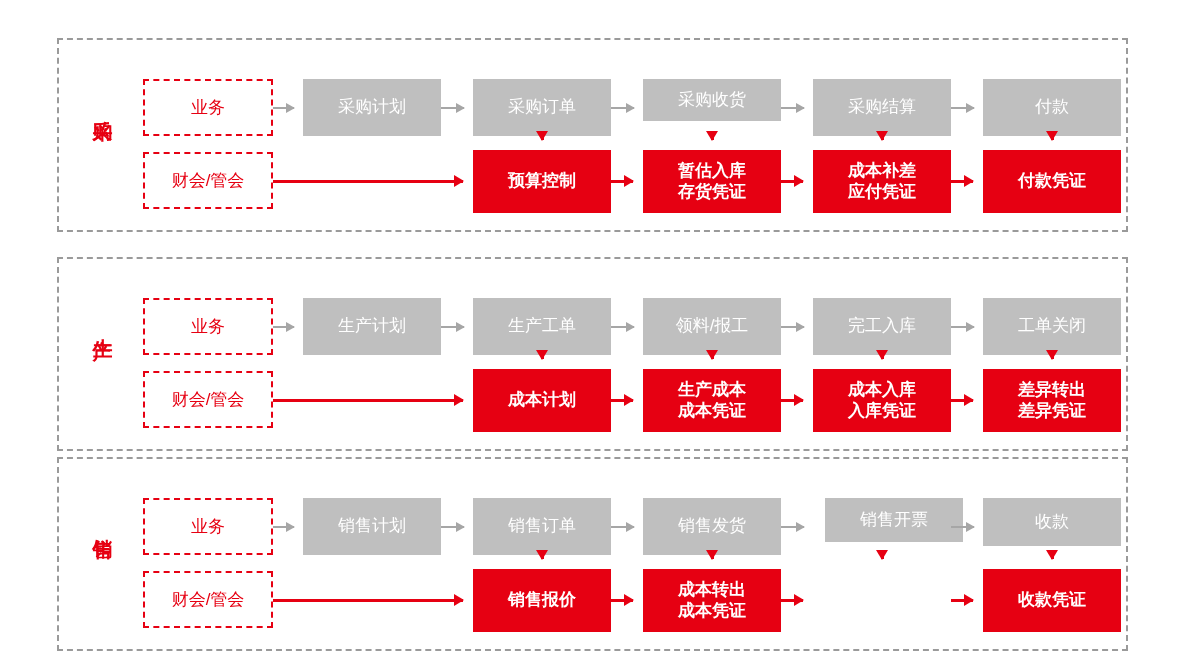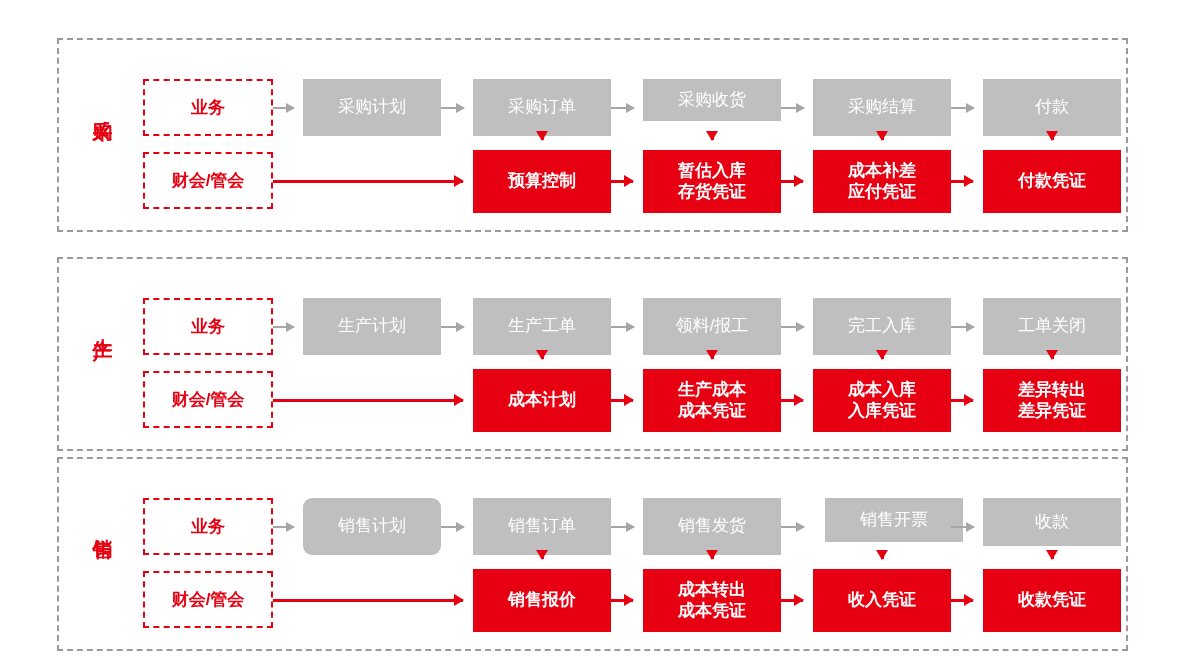--- a/index.html
+++ b/index.html
@@ -55,21 +55,21 @@
     position: absolute;
     left: 143px;
     width: 130px;
     height: 57px;
     border: 2px dashed #E60012;
     box-sizing: border-box;
     display: flex;
     align-items: center;
     justify-content: center;
     color: #E60012;
-    font-weight: bold;
+    font-weight: normal;
     font-size: 17px;
     white-space: nowrap;
   }
 
   
   .box {
     position: absolute;
     box-sizing: border-box;
     display: flex;
     flex-direction: column;
@@ -241,21 +241,21 @@
       <span class="l1">差异转出</span>
       <span class="l2">差异凭证</span>
     </div>
     <div class="arrow-v-red" style="left: 1050.5px; top: 355px; height: 4px;"></div>
     <div class="section section-sales" style="top: 457px; left: 57px; width: 1071px; height: 194px;"></div>
     <div class="section-title" style="top: 523px; left: 75px;">销售</div>
     <div class="lane-label" style="top: 498px;">业务</div>
     <div class="lane-label" style="top: 571px;">财会/管会</div>
     <div class="arrow-h-gray" style="left: 273px; top: 525.5px; width: 21px;"></div>
     <div class="arrow-h-red" style="left: 273px; top: 598.5px; width: 190px;"></div>
-    <div class="box box-biz" style="left: 303px; top: 498px; width: 138px; height: 57px; border-radius: 9px;">
+    <div class="box box-biz" style="left: 303px; top: 498px; width: 138px; height: 57px;">
       <span>销售计划</span>
     </div>
     <div class="arrow-h-gray" style="left: 441px; top: 525.5px; width: 23px;"></div>
     <div class="box box-biz" style="left: 473px; top: 498px; width: 138px; height: 57px;">
       <span>销售订单</span>
     </div>
     <div class="arrow-h-gray" style="left: 611px; top: 525.5px; width: 23px;"></div>
     <div class="box box-biz" style="left: 643px; top: 498px; width: 138px; height: 57px;">
       <span>销售发货</span>
     </div>
@@ -271,22 +271,19 @@
       <span class="l1">销售报价</span>
     </div>
     <div class="arrow-v-red" style="left: 540.5px; top: 555px; height: 4px;"></div>
     <div class="arrow-h-red" style="left: 611px; top: 598.5px; width: 22px;"></div>
     <div class="box box-fin" style="left: 643px; top: 569px; width: 138px; height: 63px;">
       <span class="l1">成本转出</span>
       <span class="l2">成本凭证</span>
     </div>
     <div class="arrow-v-red" style="left: 710.5px; top: 555px; height: 4px;"></div>
     <div class="arrow-h-red" style="left: 781px; top: 598.5px; width: 22px;"></div>
-    <div class="box box-fin" style="left: 813px; top: 569px; width: 138px; height: 63px;">
-      <span class="l1">收入凭证</span>
-    </div>
     <div class="arrow-v-red" style="left: 880.5px; top: 555px; height: 4px;"></div>
     <div class="arrow-h-red" style="left: 951px; top: 598.5px; width: 22px;"></div>
     <div class="box box-fin" style="left: 983px; top: 569px; width: 138px; height: 63px;">
       <span class="l1">收款凭证</span>
     </div>
     <div class="arrow-v-red" style="left: 1050.5px; top: 555px; height: 4px;"></div>
   </div>
 
 </body></html>

